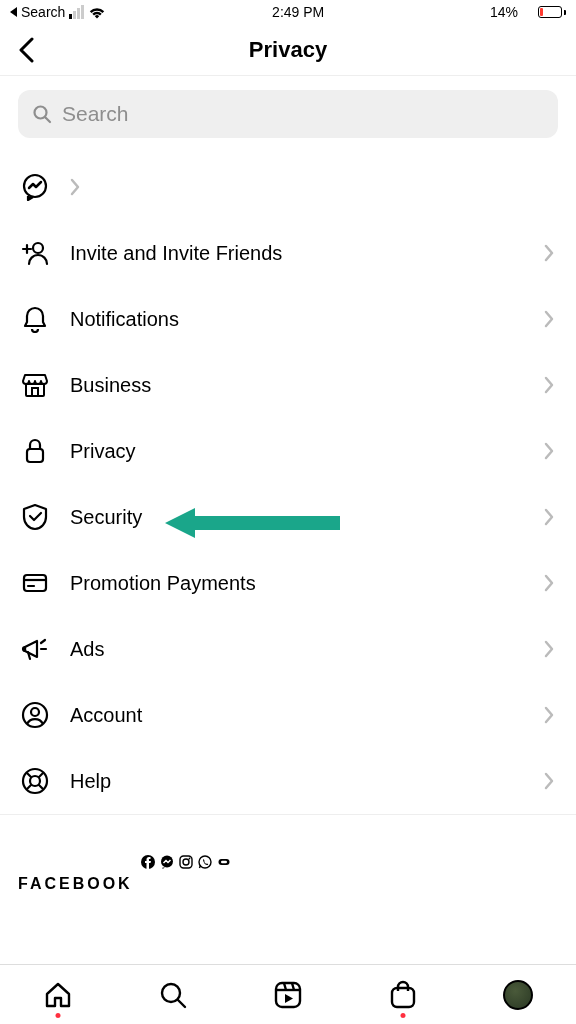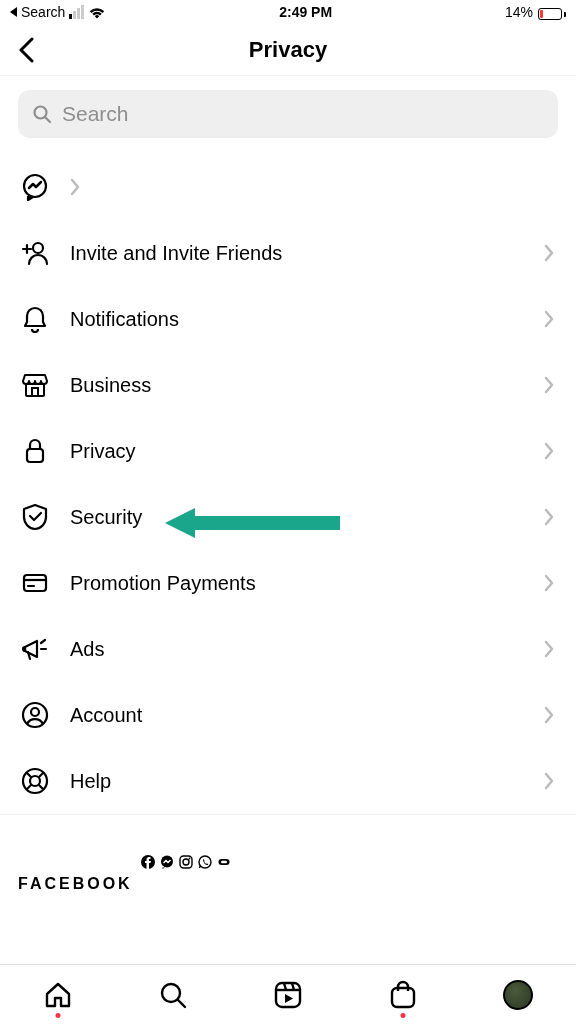--- a/index.html
+++ b/index.html
@@ -16,21 +16,21 @@
     .status-bar {
       display: flex;
       align-items: center;
       justify-content: space-between;
       height: 24px;
       padding: 0 10px;
       font-size: 14px;
       font-weight: 500;
     }
     .status-left { display: flex; align-items: center; gap: 4px; }
-    .status-right { display: flex; align-items: flex-end; gap: 5px; }
+    .status-right { display: flex; align-items: center; gap: 20px; }
     .back-triangle {
       width: 0; height: 0;
       border-top: 5px solid transparent;
       border-bottom: 5px solid transparent;
       border-right: 7px solid #000;
     }
     .signal-bars { display: flex; align-items: flex-end; gap: 1px; }
     .signal-bars span { width: 3px; background: #ccc; display: inline-block; }
     .signal-bars span.on { background: #000; }
     .wifi-ico svg { display: block; }
@@ -130,21 +130,21 @@
       <span style="height:8px"></span>
       <span style="height:11px"></span>
       <span style="height:14px"></span>
     </span>
     <span class="wifi-ico">
       <svg width="18" height="13" viewBox="0 0 18 13">
           <path d="M9 12.5 L6.8 10.3 A3 3 0 0 1 11.2 10.3 Z M4.3 7.8 A6.5 6.5 0 0 1 13.7 7.8 L12 9.5 A4.2 4.2 0 0 0 6 9.5 Z M1.8 5.3 A10 10 0 0 1 16.2 5.3 L14.5 7 A7.7 7.7 0 0 0 3.5 7 Z" fill="#000"></path>
         </svg>
     </span>
   </div>
-  <div style="font-weight:700">2:49 PM</div>
+  <div style="font-weight:400">2:49 PM</div>
   <div class="status-right">
     <span>14%</span>
     <span class="battery-ico">
       <span class="batt-body">
           <span class="batt-fill"></span>
         </span>
       <span class="batt-tip"></span>
     </span>
   </div>
 </div>

